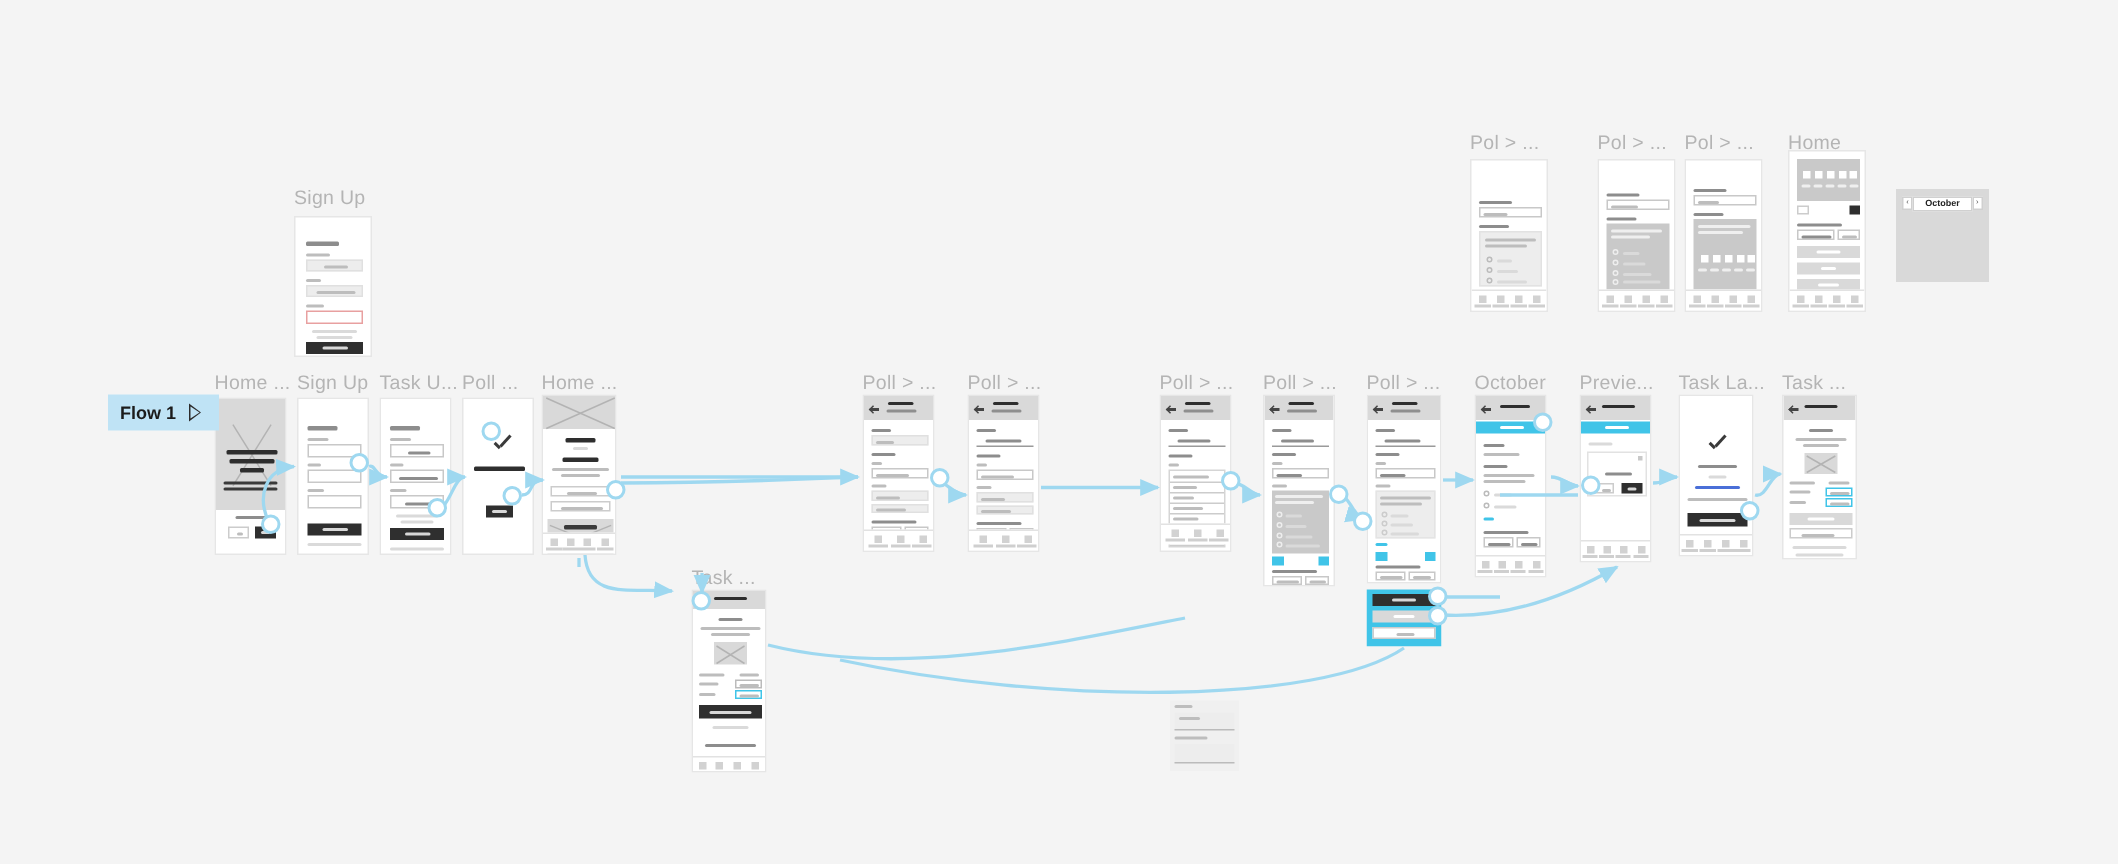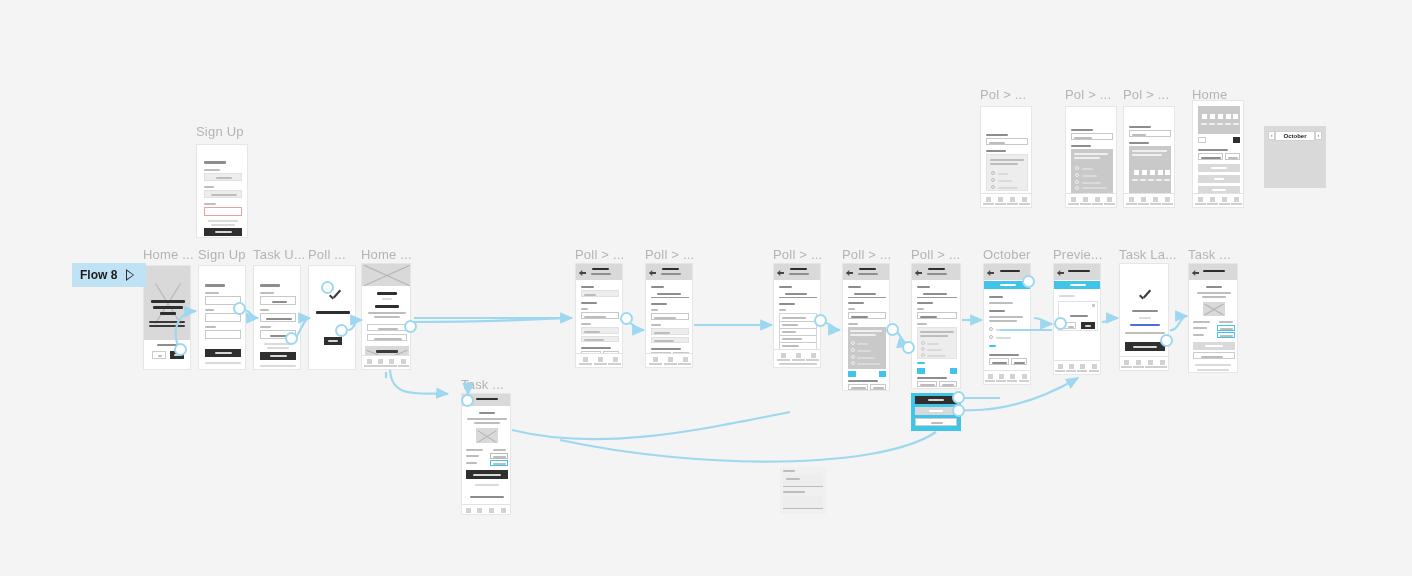--- a/index.html
+++ b/index.html
@@ -176,21 +176,21 @@
 
       <path d="M468,382 L468,395" marker-end="url(#ah)"></path>
 
       <path d="M1000,330 L1052,330"></path>
 
       <path d="M414,322 C500,322 560,318 572,318"></path>
     </g>
   </svg>
 
   <div id="flow-badge">
-    <span class="lbl">Flow 8</span>
+    <span class="lbl">Flow 1</span>
     <span class="tri"></span>
   </div>
 
   <div id="calendar-card">
     <div class="cal-row">
       <div class="cal-nav">‹</div>
       <div class="cal-month">October</div>
       <div class="cal-nav">›</div>
     </div>
   </div>

